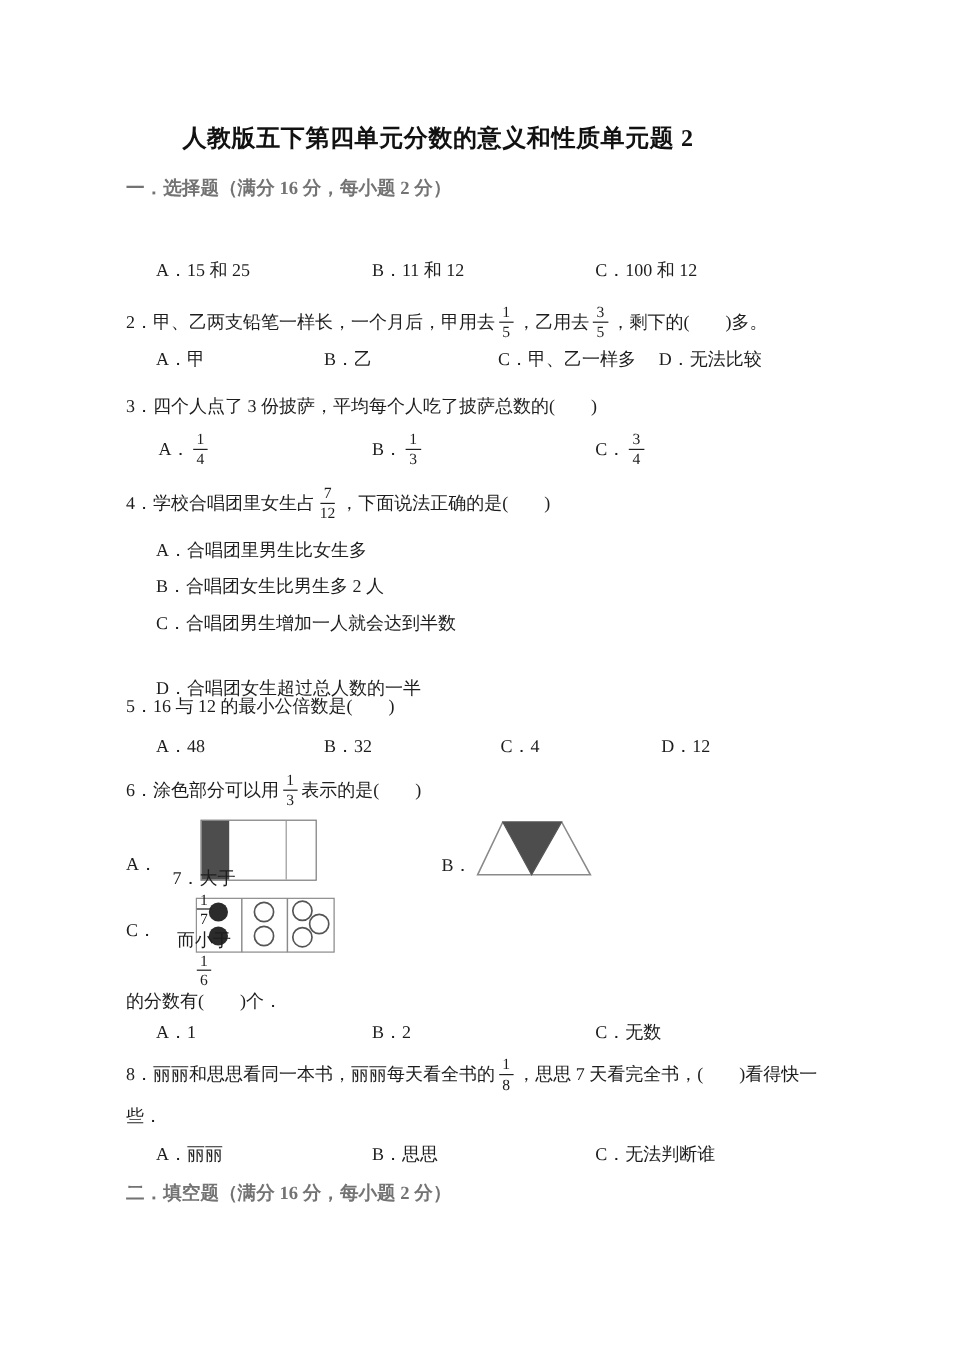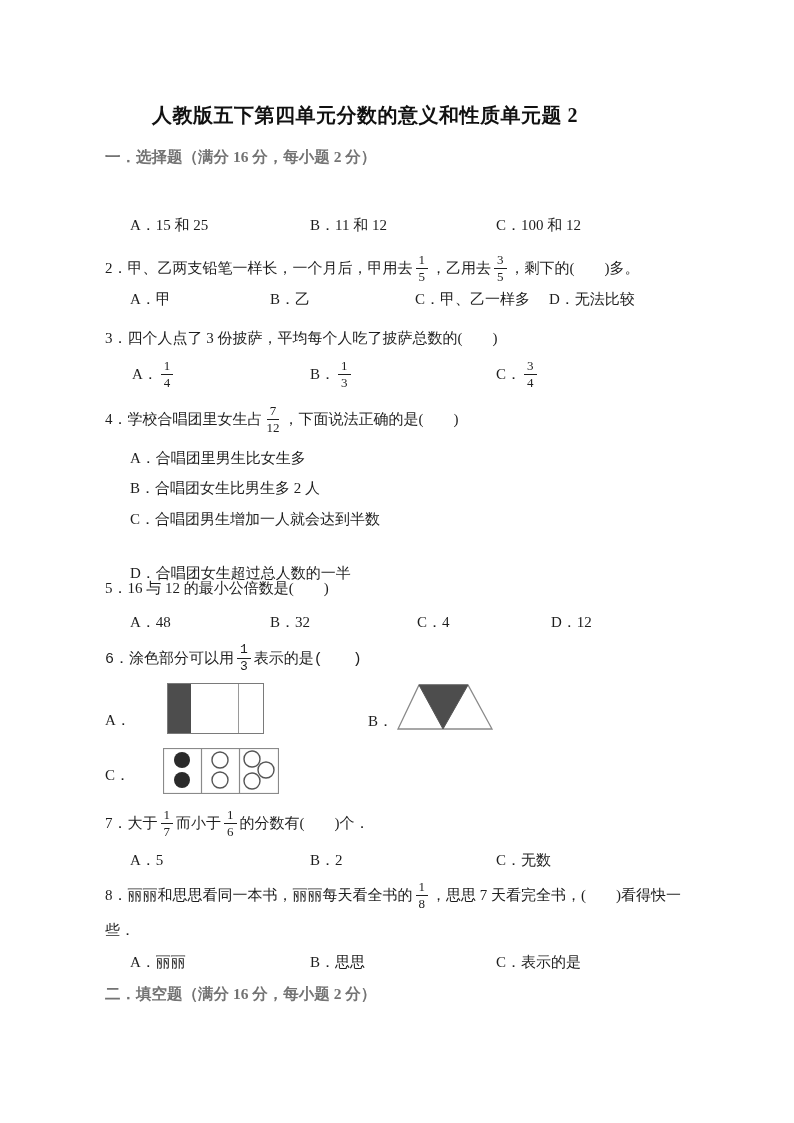--- a/index.html
+++ b/index.html
@@ -79,21 +79,21 @@
   <div class="opt" style="left:130px;top:479px;">B．合唱团女生比男生多 2 人</div>
   <div class="opt" style="left:130px;top:510px;">C．合唱团男生增加一人就会达到半数</div>
   <div class="opt" style="left:130px;top:564px;">D．合唱团女生超过总人数的一半</div>
 
   <div class="line" style="left:105px;top:579px;">5．16 与 12 的最小公倍数是(　　)</div>
   <div class="opt" style="left:130px;top:613px;">A．48</div>
   <div class="opt" style="left:270px;top:613px;">B．32</div>
   <div class="opt" style="left:417px;top:613px;">C．4</div>
   <div class="opt" style="left:551px;top:613px;">D．12</div>
 
-  <div class="row" style="left:105px;top:637px;height:42px;font-family:Liberation Mono, monospace;">
+  <div class="row" style="left:105px;top:637px;height:42px;">
     <span>6．涂色部分可以用</span><span class="frac"><span class="num">1</span><span class="den">3</span></span><span>表示的是(　　)</span>
   </div>
 
   <div class="opt" style="left:105px;top:711px;">A．</div>
   <div class="figA">
     <div class="shade"></div>
     <div class="mid"></div>
     <div class="end"></div>
   </div>
 
@@ -110,30 +110,30 @@
     <line x1="76.5" y1="0.5" x2="76.5" y2="45.5" stroke="#8a8a8a" stroke-width="1.2"></line>
     <circle cx="19" cy="12" r="8" fill="#2b2b2b"></circle>
     <circle cx="19" cy="32" r="8" fill="#2b2b2b"></circle>
     <circle cx="57" cy="12" r="8" fill="#ffffff" stroke="#555555" stroke-width="1.4"></circle>
     <circle cx="57" cy="32" r="8" fill="#ffffff" stroke="#555555" stroke-width="1.4"></circle>
     <circle cx="89" cy="11" r="8" fill="#ffffff" stroke="#555555" stroke-width="1.4"></circle>
     <circle cx="103" cy="22" r="8" fill="#ffffff" stroke="#555555" stroke-width="1.4"></circle>
     <circle cx="89" cy="33" r="8" fill="#ffffff" stroke="#555555" stroke-width="1.4"></circle>
   </svg>
 
-  <div class="row" style="left:105px;top:802px;height:42px;">
+  <div class="row" style="left:105px;top:802px;height:42px;flex-direction:column;">
     <span>7．大于</span><span class="frac"><span class="num">1</span><span class="den">7</span></span><span>而小于</span><span class="frac"><span class="num">1</span><span class="den">6</span></span><span>的分数有(　　)个．</span>
   </div>
-  <div class="opt" style="left:130px;top:851px;">A．5</div>
+  <div class="opt" style="left:130px;top:851px;">A．1</div>
   <div class="opt" style="left:310px;top:851px;text-align:center;">B．2</div>
   <div class="opt" style="left:496px;top:851px;">C．无数</div>
 
   <div class="row" style="left:105px;top:874px;height:42px;">
     <span>8．丽丽和思思看同一本书，丽丽每天看全书的</span><span class="frac"><span class="num">1</span><span class="den">8</span></span><span>，思思 7 天看完全书，(　　)看得快一</span>
   </div>
   <div class="line" style="left:105px;top:921px;">些．</div>
   <div class="opt" style="left:130px;top:953px;">A．丽丽</div>
   <div class="opt" style="left:310px;top:953px;">B．思思</div>
-  <div class="opt" style="left:496px;top:953px;">C．表示的是</div>
+  <div class="opt" style="left:496px;top:953px;">C．无法判断谁</div>
 
   <div class="sechead" style="left:105px;top:984px;">二．填空题（满分 16 分，每小题 2 分）</div>
 
 </div>
 
 </body></html>

